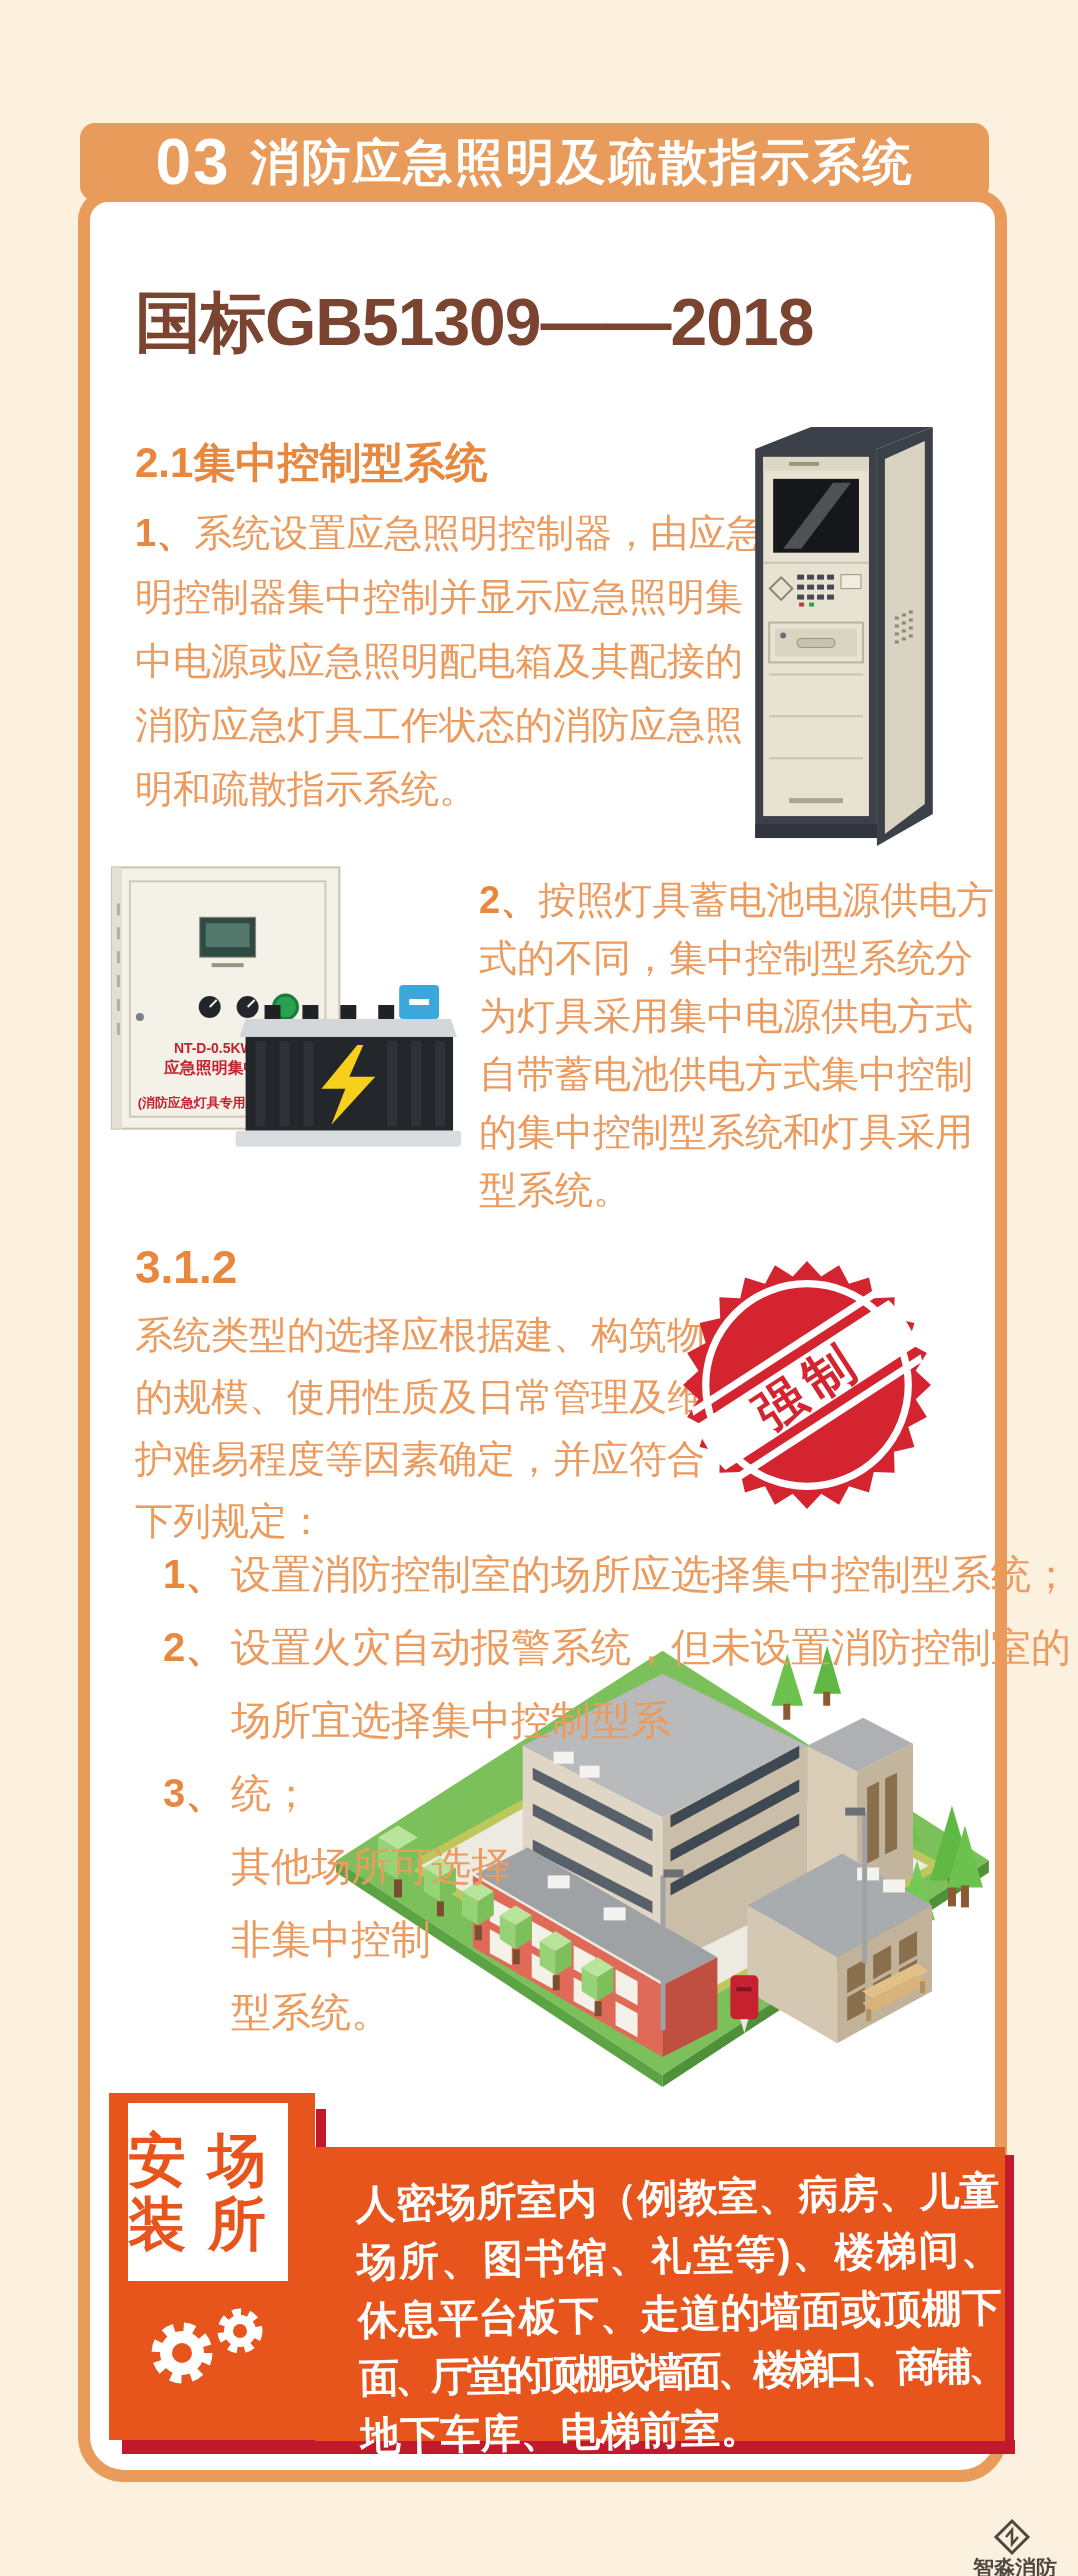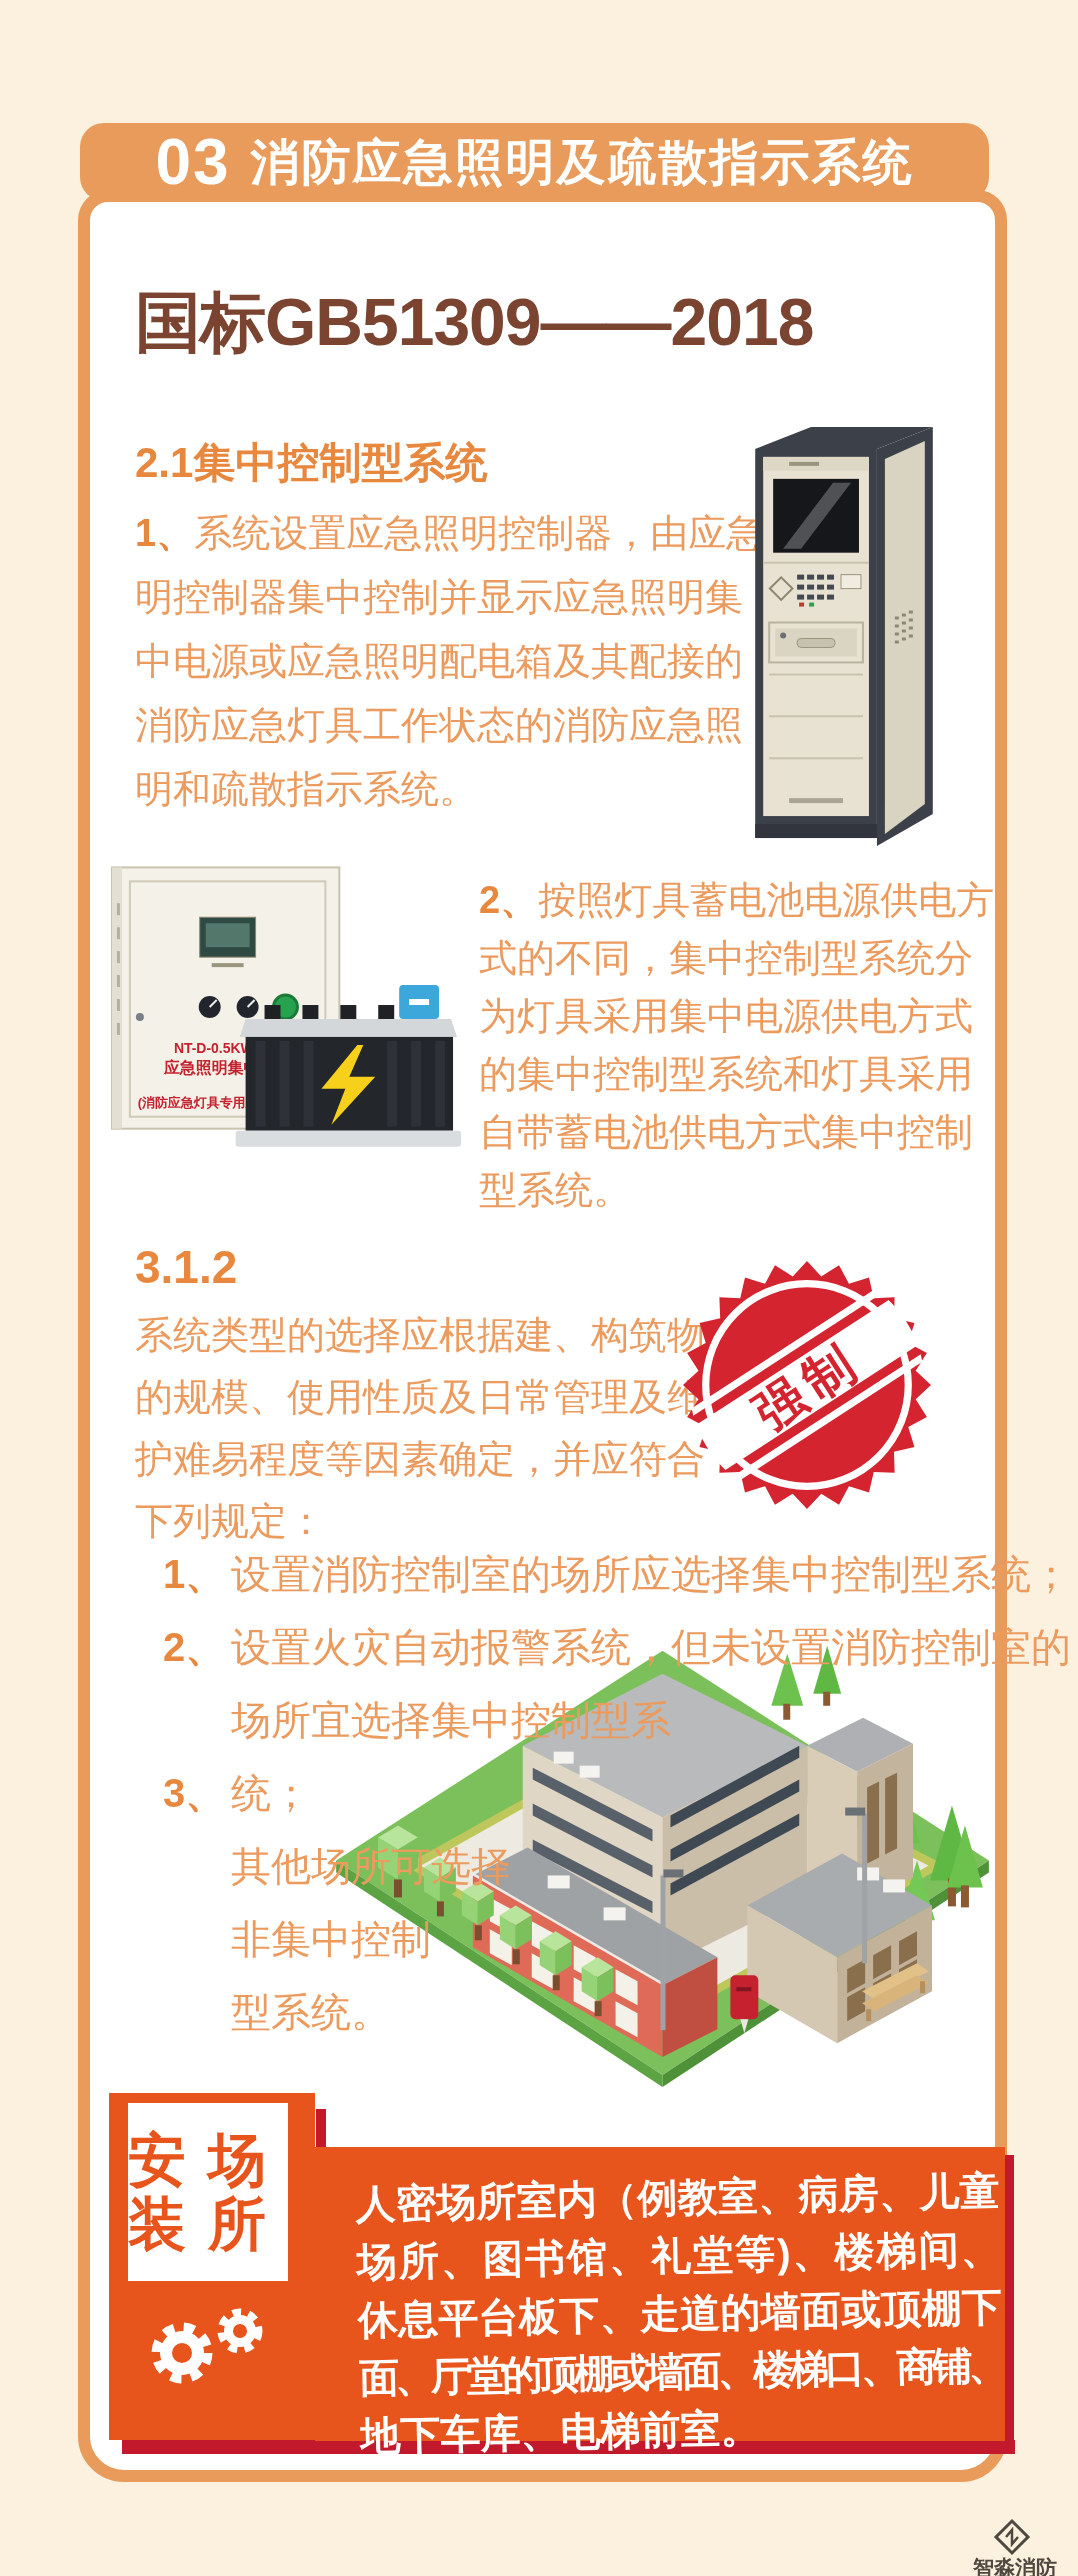--- a/index.html
+++ b/index.html
@@ -6,21 +6,21 @@
   *{box-sizing:border-box;}
   .page{position:relative;width:1078px;height:2576px;background:#FCF0DE;overflow:hidden;
         font-family:"Liberation Sans",sans-serif;}
   .abs{position:absolute;}
 
   
   .card{left:78px;top:190px;width:929px;height:2292px;background:#FFFFFF;
         border:12px solid #E89B5A;border-radius:30px 30px 46px 46px;}
 
   
-  .header-bar{left:80px;top:123px;width:909px;height:78px;background:#E89B5A;border-radius:24px;
+  .header-bar{left:80px;top:123px;width:909px;height:78px;background:#E89B5A;border-radius:15px;
               display:flex;align-items:center;justify-content:center;color:#FFFFFF;z-index:5;}
   .header-num{font-size:64px;font-weight:900;letter-spacing:2px;margin-right:20px;line-height:1;}
   .header-title{font-size:49px;font-weight:900;letter-spacing:2px;line-height:1;}
 
   
   .std-title{left:135px;top:278px;font-size:66px;font-weight:900;letter-spacing:-1px;color:#7A4431;white-space:nowrap;}
 
   
   .h-orange{color:#E8873E;font-weight:800;white-space:nowrap;}
   .p-orange{color:#EC9B5F;white-space:nowrap;}
@@ -184,22 +184,22 @@
         <rect x="336" y="184" width="10" height="86"></rect>
     </g>
     <polygon points="258,188 222,232 246,232 232,268 276,220 250,220 264,188" fill="#F6D01A"></polygon>
     <rect x="136" y="274" width="226" height="16" rx="3" fill="#DADDDF"></rect>
   </svg>
 
   <div class="abs p-orange power-body">
     <div class="ln"><span class="num-b">2、</span><span>按照灯具蓄电池电源供电方</span></div>
     <div class="ln">式的不同，集中控制型系统分</div>
     <div class="ln">为灯具采用集中电源供电方式</div>
+    <div class="ln">自带蓄电池供电方式集中控制</div>
     <div class="ln">的集中控制型系统和灯具采用</div>
-    <div class="ln">自带蓄电池供电方式集中控制</div>
     <div class="ln">型系统。</div>
   </div>
 
   <div class="abs h-orange s312-head">3.1.2</div>
   <div class="abs p-orange s312-body">
     <div class="ln">系统类型的选择应根据建、构筑物</div>
     <div class="ln">的规模、使用性质及日常管理及维</div>
     <div class="ln">护难易程度等因素确定，并应符合</div>
     <div class="ln">下列规定：</div>
   </div>

